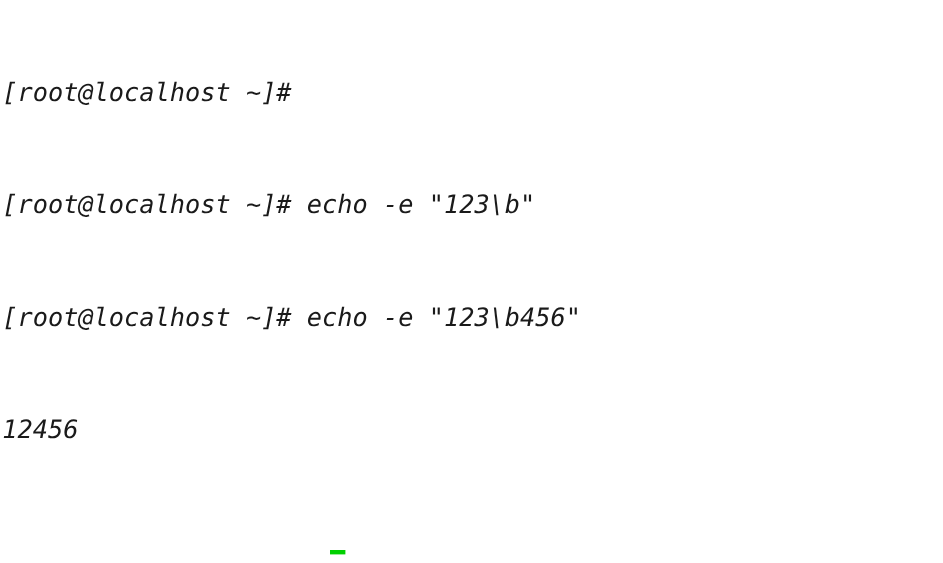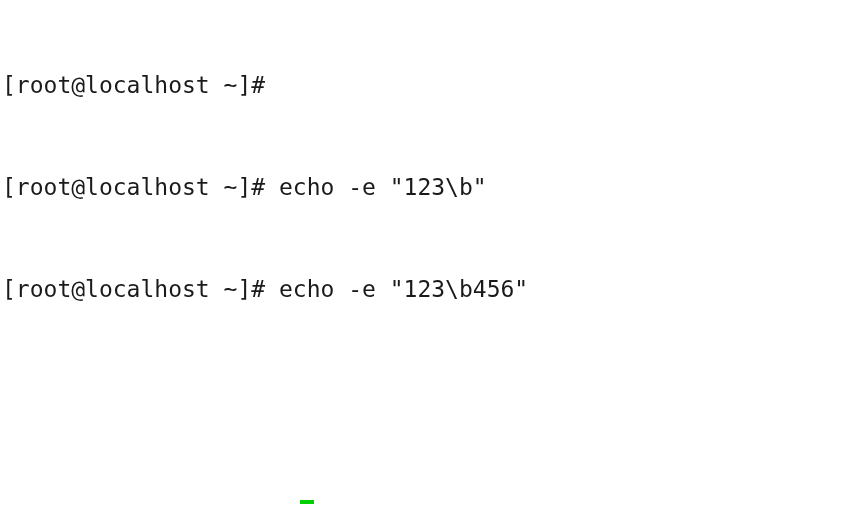--- a/index.html
+++ b/index.html
@@ -15,35 +15,37 @@
     overflow: hidden;
   }
   .terminal {
     padding: 0 0 0 2px;
     white-space: pre;
     position: relative;
   }
   .line {
     display: block;
     white-space: pre;
+    font-style: italic;
   }
   .cursor {
     position: absolute;
     width: 14px;
     height: 4px;
     background: #00d000;
   }
 </style>
 </head>
 <body>
 
 <div class="terminal">
   <span class="line">[root@localhost ~]# </span>
   <span class="line">[root@localhost ~]# echo -e "123\b"</span>
   <span class="line">[root@localhost ~]# echo -e "123\b456"</span>
+  <span class="line">12456</span>
   
   
   
   
   
   
   
   
   
   

